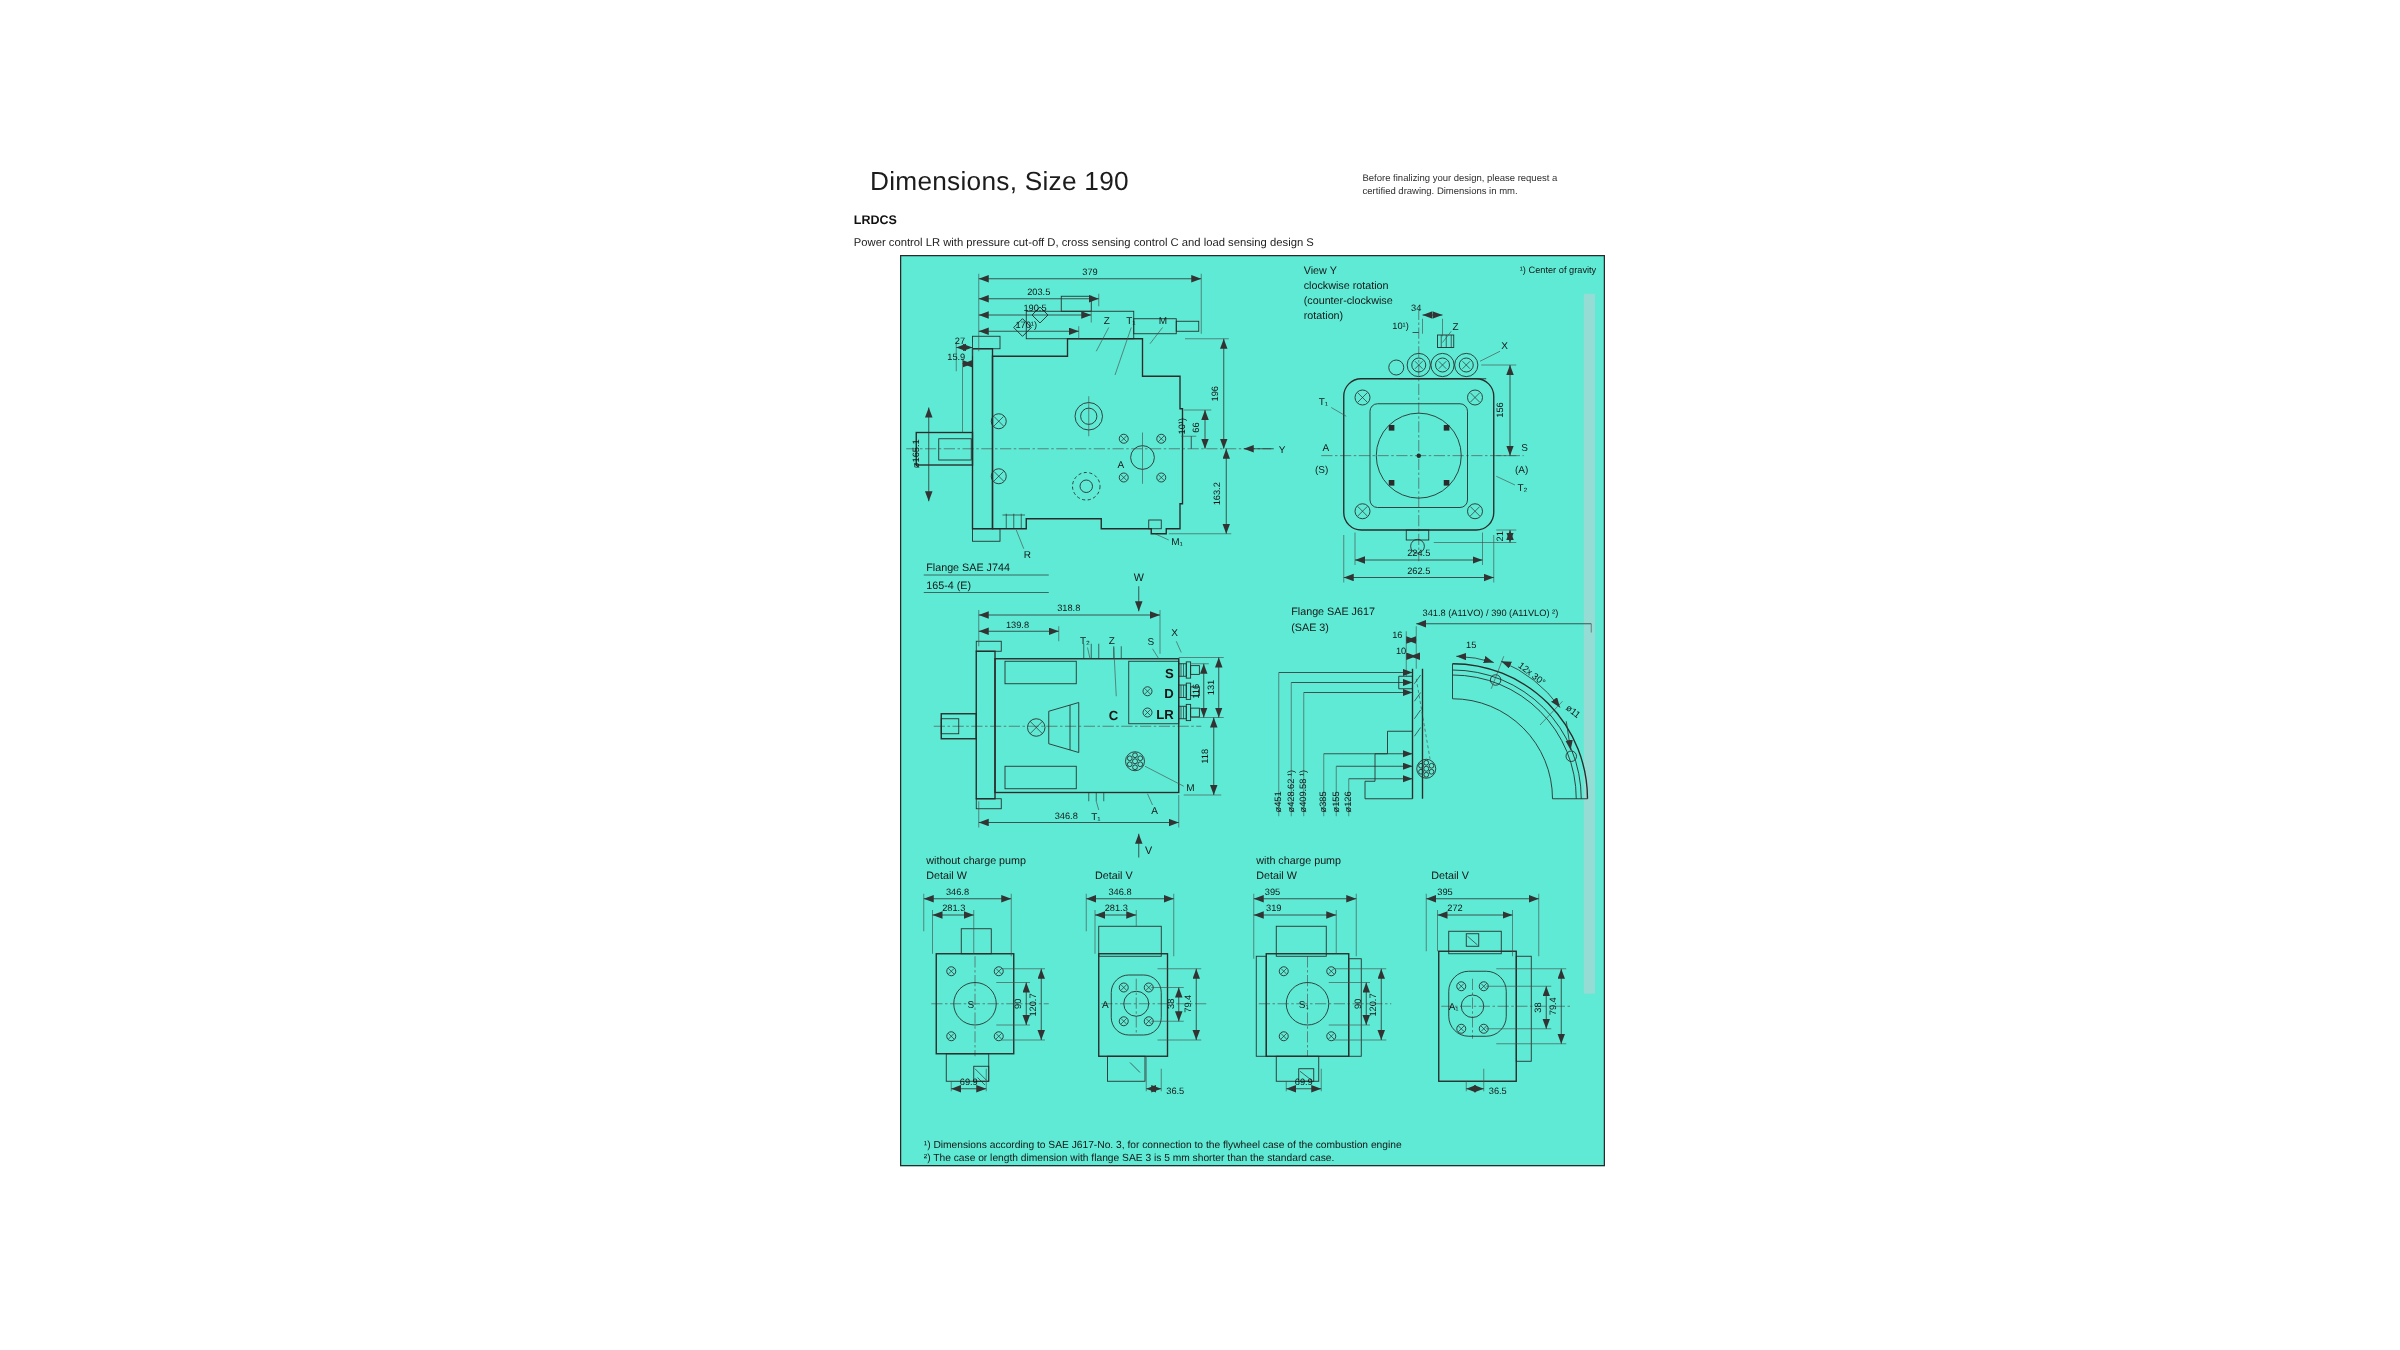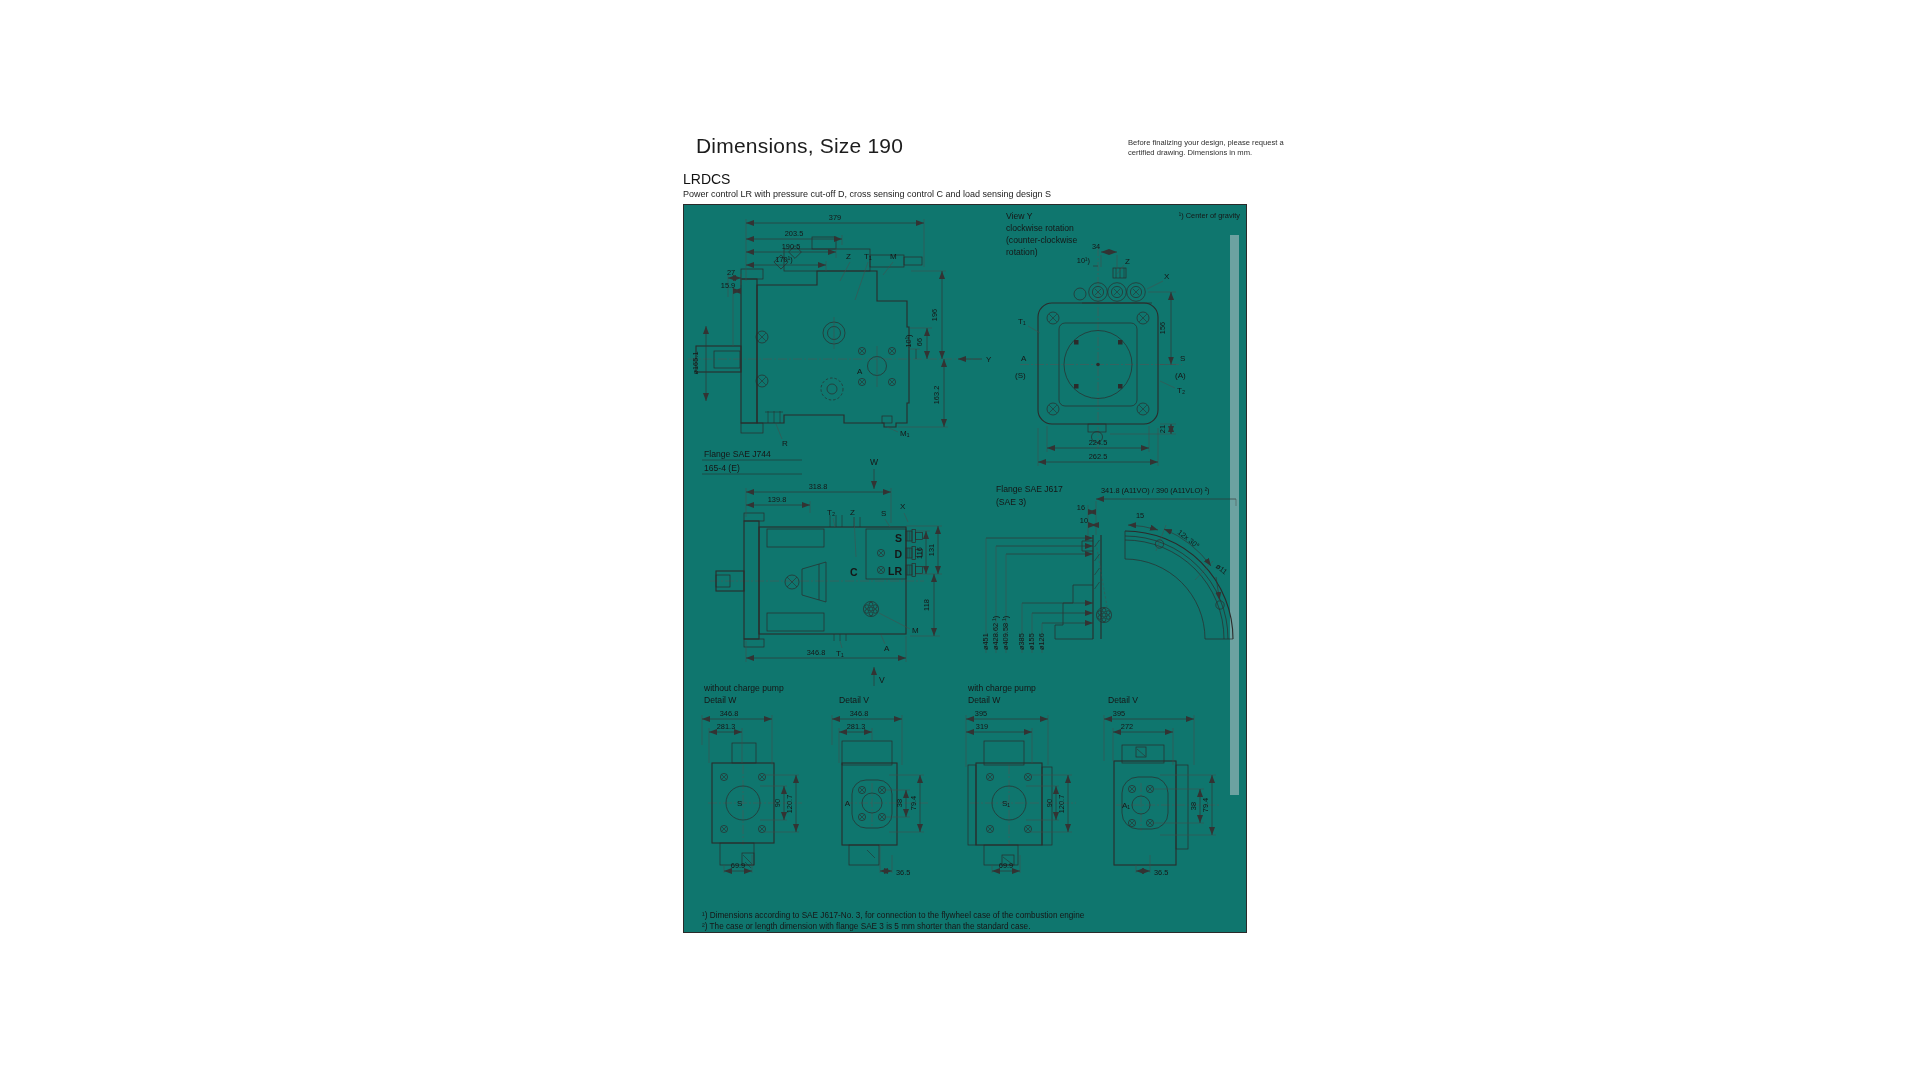--- a/index.html
+++ b/index.html
@@ -1,22 +1,22 @@
 <!DOCTYPE html>
 <html><head>
 <meta charset="utf-8">
 <style>
   html,body{margin:0;padding:0;background:#ffffff;width:1920px;height:1080px;overflow:hidden;
     font-family:"Liberation Sans","DejaVu Sans",sans-serif;color:#151515;}
   .abs{position:absolute;}
   #title{left:682px;top:134px;font-size:21px;letter-spacing:.2px;color:#1c1c1c;margin-left:14px;}
-  #note{left:1090px;top:138px;width:170px;font-size:7.6px;line-height:9.5px;color:#2e2e2e;margin-left:38px;}
-  #section{left:683px;top:171px;font-size:14px;font-weight:normal;color:#111;}
+  #note{left:1090px;top:138px;width:170px;font-size:7.6px;line-height:9.5px;color:#2e2e2e;}
+  #section{left:683px;top:171px;font-size:10px;font-weight:bold;color:#111;}
   #subtitle{left:683px;top:189px;font-size:9px;color:#222;}
-  #frame{left:683px;top:204px;width:564px;height:729px;border:1.4px solid #2a2a2a;box-sizing:border-box;background:#0f766e;}
+  #frame{left:720px;top:204px;width:564px;height:729px;border:1.4px solid #2a2a2a;box-sizing:border-box;background:#5eead4;}
   svg text{fill:#161616;font-family:"Liberation Sans","DejaVu Sans",sans-serif;}
   .t{font-size:8px;}
   .ts{font-size:7.4px;}
   .tb{font-size:10.5px;font-weight:bold;}
   .th{font-size:8.6px;}
   .tf{font-size:8.2px;}
   .o{fill:none;stroke:#2b2b2b;stroke-width:1.1;}
   .o2{fill:none;stroke:#2b2b2b;stroke-width:.7;}
   .d{fill:none;stroke:#333;stroke-width:.65;}
   .e{fill:none;stroke:#4a4a4a;stroke-width:.5;}

